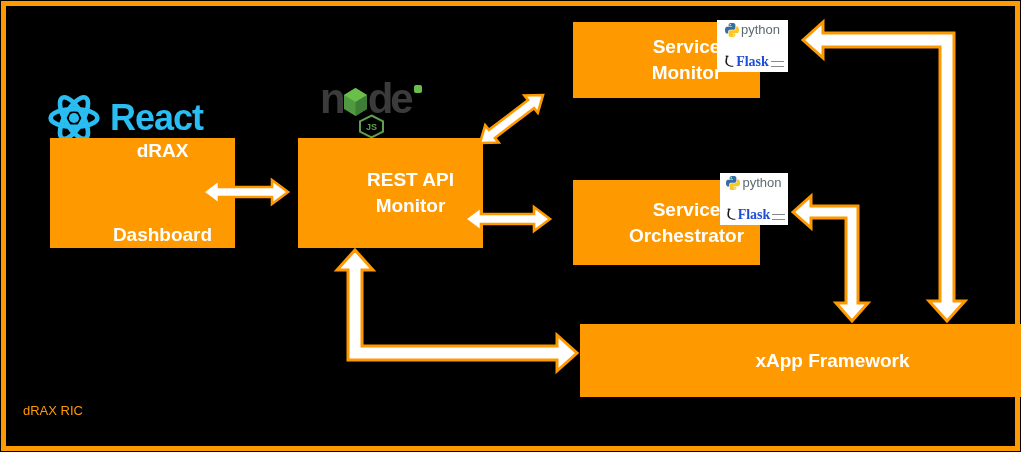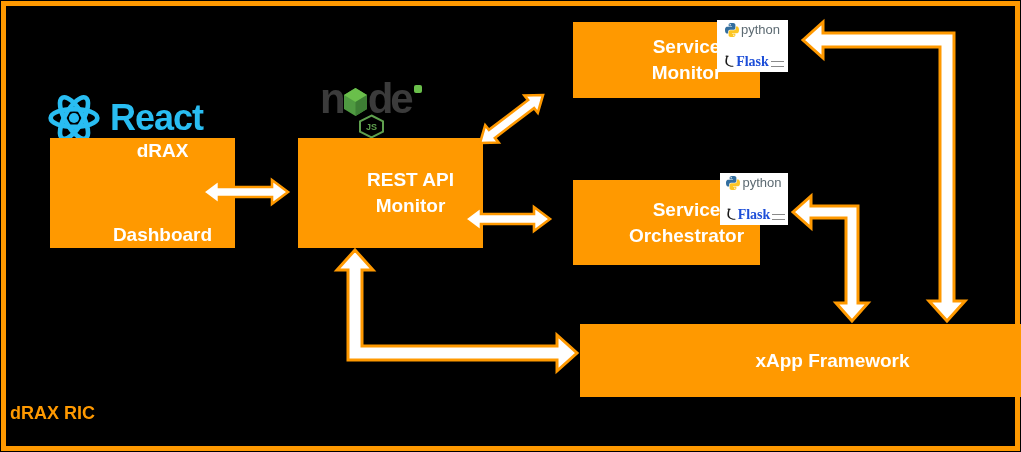--- a/index.html
+++ b/index.html
@@ -30,21 +30,21 @@
   
   .pf-card{position:absolute;background:#fff;z-index:6;display:flex;flex-direction:column;
            align-items:center;justify-content:space-between;gap:1px;padding:2px 1px;box-sizing:border-box;}
   .pf-row{display:flex;align-items:center;gap:2px;}
   .py-label{font-size:13px;color:#5C6A72;letter-spacing:0px;}
   .flask-label{font-family:"Liberation Serif",serif;font-weight:bold;font-size:14px;color:#1d4ed8;}
   .flask-row{align-items:flex-end;}
   .flask-tagline{width:13px;height:4px;border-top:1px solid #8a8a8a;border-bottom:1px solid #8a8a8a;
                  margin-bottom:3px;}
 
-  .ric-label{position:absolute;left:10px;top:403px;color:#FF9900;font-weight:bold;font-size:18px;z-index:5;}
+  .ric-label{position:absolute;left:23px;top:403px;color:#FF9900;font-weight:normal;font-size:13px;z-index:5;}
 </style>
 </head>
 <body>
 
 <div class="canvas">
   <div class="frame"></div>
 
   <div class="react-logo">
     <svg width="56" height="56" viewBox="-36 -36 72 72">
       <g stroke="#29BDF2" stroke-width="6" fill="none">

